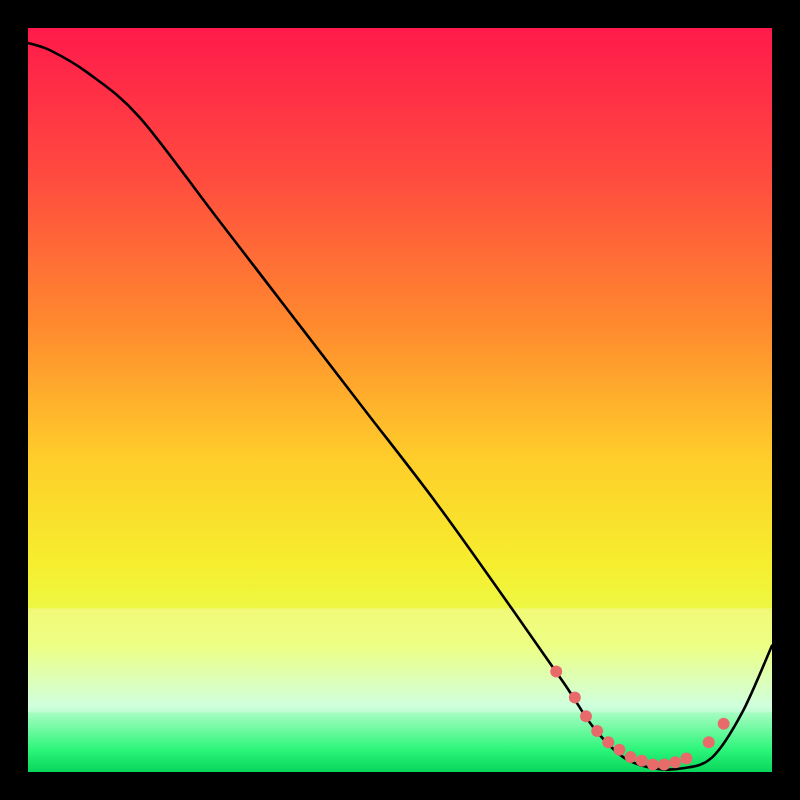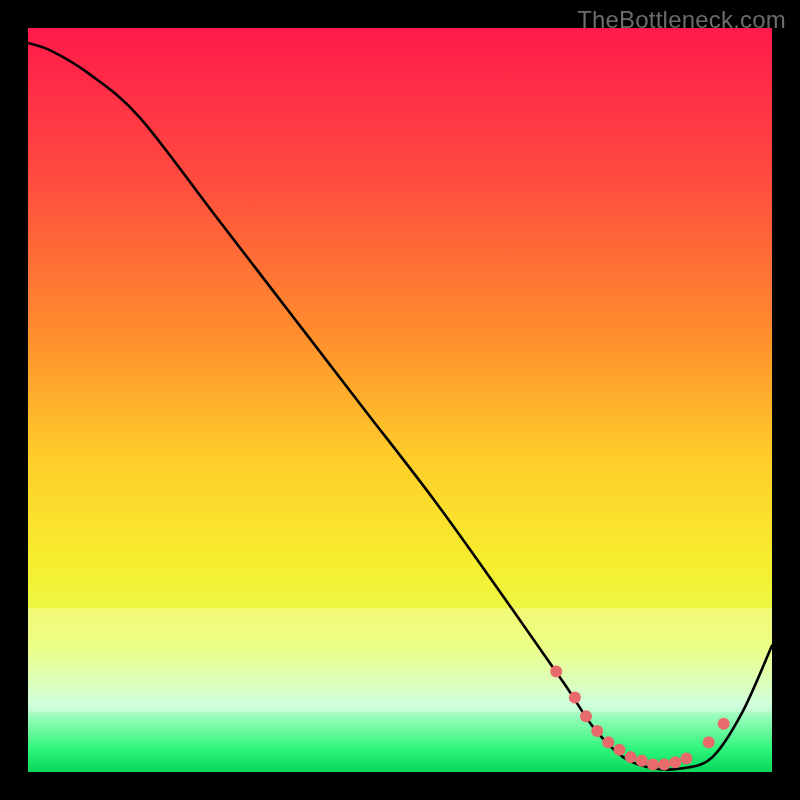--- a/index.html
+++ b/index.html
@@ -37,21 +37,20 @@
   .plot svg {
     display: block;
     width: 744px;
     height: 744px;
   }
 </style>
 </head>
 <body>
 
 <div class="frame">
-  <div class="watermark">TheBottleneck.com</div>
   <div class="plot">
     <svg id="chart-svg" viewBox="0 0 744 744">
         <defs>
           <linearGradient id="bg-grad" x1="0" y1="0" x2="0" y2="1">
             <stop offset="0%" stop-color="#ff1a4b"></stop>
             <stop offset="20%" stop-color="#ff4b3f"></stop>
             <stop offset="40%" stop-color="#ff8a2e"></stop>
             <stop offset="57.99999999999999%" stop-color="#ffce2a"></stop>
             <stop offset="72%" stop-color="#f6ee2e"></stop>
             <stop offset="83%" stop-color="#e6ff55"></stop>

